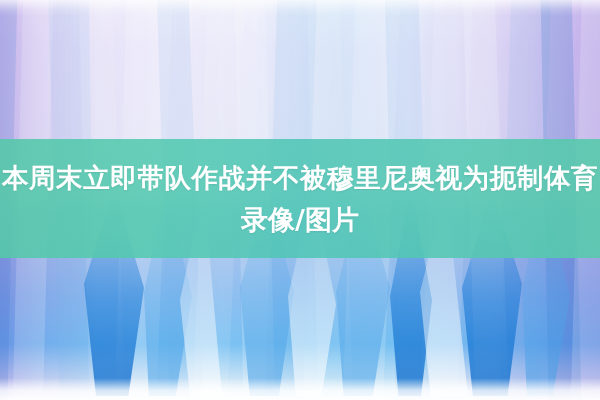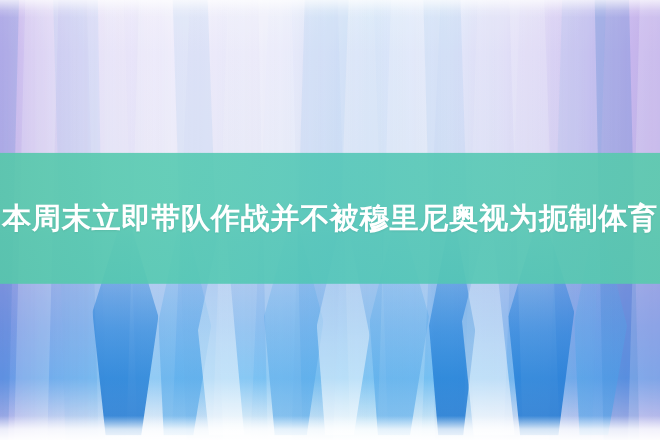--- a/index.html
+++ b/index.html
@@ -186,17 +186,18 @@
     <div class="dia white" style="left:70%; width:8%;  clip-path: polygon(54% 0%, 100% 100%, 22% 100%, 0% 50%);"></div>
     <div class="dia vivid" style="left:77%; width:10%; clip-path: polygon(50% 0%, 100% 46%, 76% 100%, 18% 100%, 0% 48%);"></div>
     <div class="dia soft" style="left:87%; width:8%;  clip-path: polygon(44% 0%, 100% 52%, 64% 100%, 10% 100%, 0% 50%);"></div>
   </div>
 
   <div class="top-fade"></div>
   <div class="bottom-fade"></div>
 
   <div class="caption-band">
     <div class="caption-line line1">本周末立即带队作战并不被穆里尼奥视为扼制体育</div>
+    <div class="caption-line line2">录像/图片</div>
   </div>
 
   <div class="watermark"></div>
 
 </div>
 
 </body></html>

